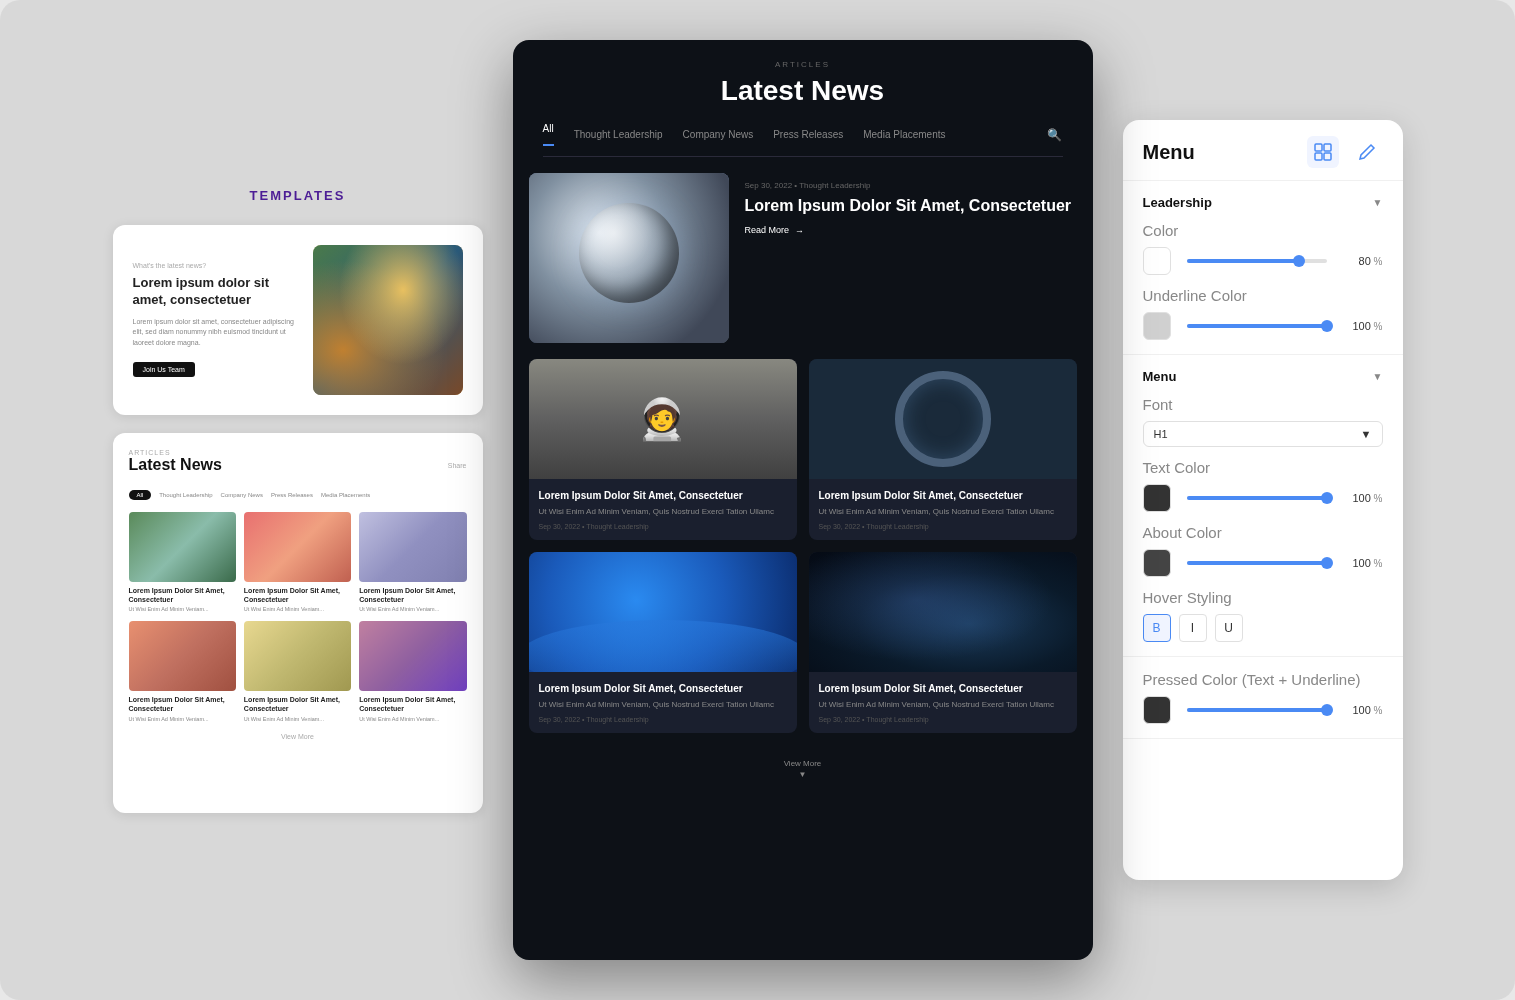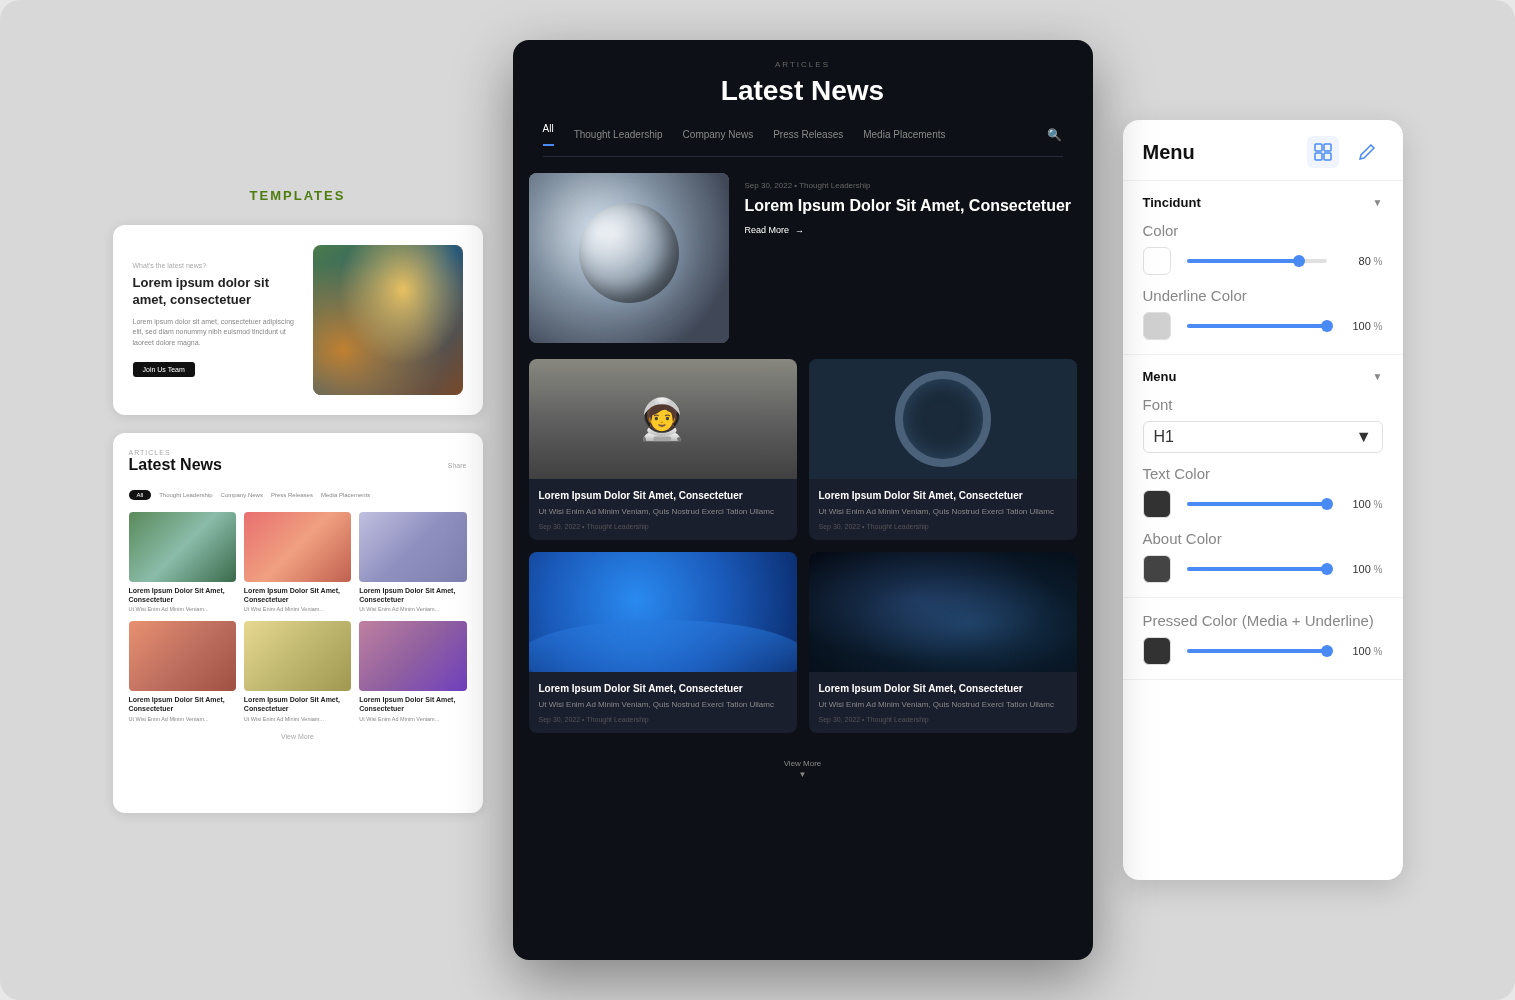--- a/index.html
+++ b/index.html
@@ -35,21 +35,21 @@
       gap: 18px;
       width: 370px;
       flex-shrink: 0;
     }
 
     .templates-label {
       text-align: center;
       font-size: 13px;
       font-weight: 600;
       letter-spacing: 2px;
-      color: #4d7c0f;
+      color: #4c1d95;
       text-transform: uppercase;
       margin-bottom: 4px;
     }
 
     .template-card {
       background: #fff;
       border-radius: 12px;
       padding: 24px;
       box-shadow: 0 2px 12px rgba(0,0,0,0.1);
     }
@@ -607,21 +607,21 @@
     }
 
     .font-select {
       flex: 1;
       display: flex;
       align-items: center;
       justify-content: space-between;
       border: 1px solid #e0e0e0;
       border-radius: 6px;
       padding: 6px 10px;
-      font-size: 16px;
+      font-size: 11px;
       color: #333;
     }
 
     .styling-buttons {
       display: flex;
       gap: 8px;
     }
 
     .style-btn {
       width: 28px;
@@ -880,21 +880,21 @@
             <path d="M13 2L16 5L6 15L2 16L3 12L13 2Z" stroke="#4a8af4" stroke-width="1.5" fill="none"></path>
           </svg>
         </div>
       </div>
     </div>
 
     <div class="panel-scroll">
 
       <div class="panel-section">
         <div class="section-header">
-          <span class="section-title">Tincidunt</span>
+          <span class="section-title">Leadership</span>
           <span class="section-chevron">▼</span>
         </div>
 
         <div class="setting-row">
           <div class="setting-label">Color</div>
           <div class="setting-control">
             <div class="color-swatch swatch-white"></div>
             <div class="slider-track">
               <div class="slider-fill-80"></div>
               <div class="slider-thumb slider-thumb-80"></div>
@@ -957,24 +957,34 @@
             <div class="slider-track">
               <div class="slider-fill-100"></div>
               <div class="slider-thumb slider-thumb-100"></div>
             </div>
             <div class="value-display">
               <span>100</span><span class="percent-sym"> %</span>
             </div>
           </div>
         </div>
 
+        <div class="setting-row">
+          <div class="setting-label">Hover Styling</div>
+          <div class="setting-control">
+            <div class="styling-buttons">
+              <div class="style-btn active">B</div>
+              <div class="style-btn">I</div>
+              <div class="style-btn">U</div>
+            </div>
+          </div>
+        </div>
       </div>
 
       <div class="bottom-section">
-        <div class="setting-label">Pressed Color (Media + Underline)</div>
+        <div class="setting-label">Pressed Color (Text + Underline)</div>
         <div class="setting-control">
           <div class="color-swatch swatch-dark"></div>
           <div class="slider-track">
             <div class="slider-fill-100"></div>
             <div class="slider-thumb slider-thumb-100"></div>
           </div>
           <div class="value-display">
             <span>100</span><span class="percent-sym"> %</span>
           </div>
         </div>

